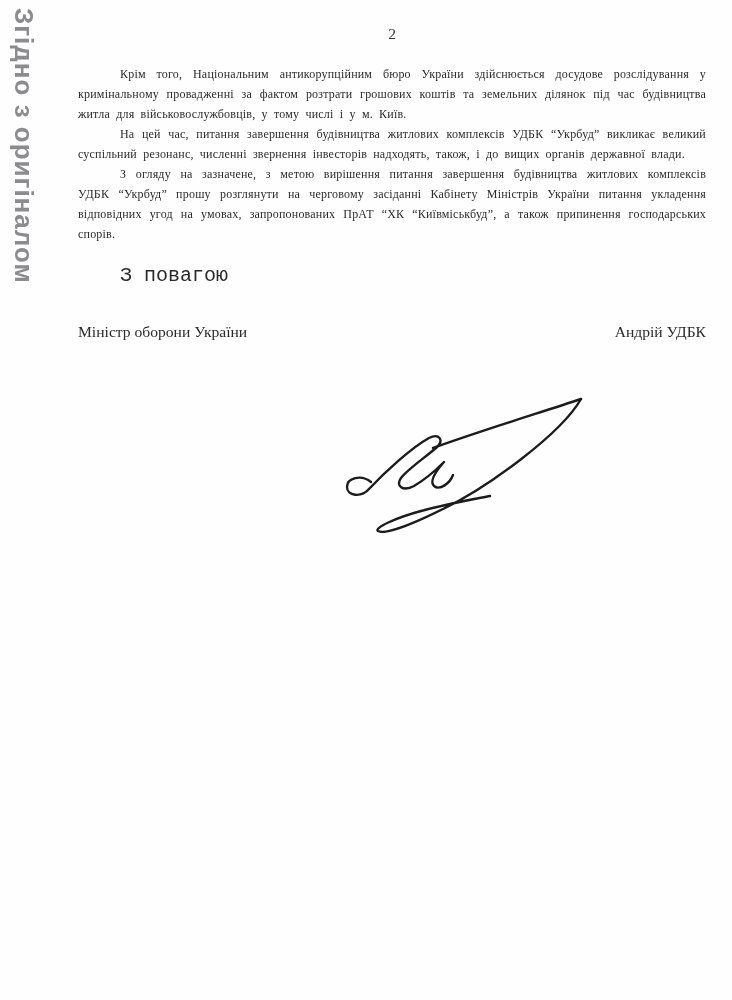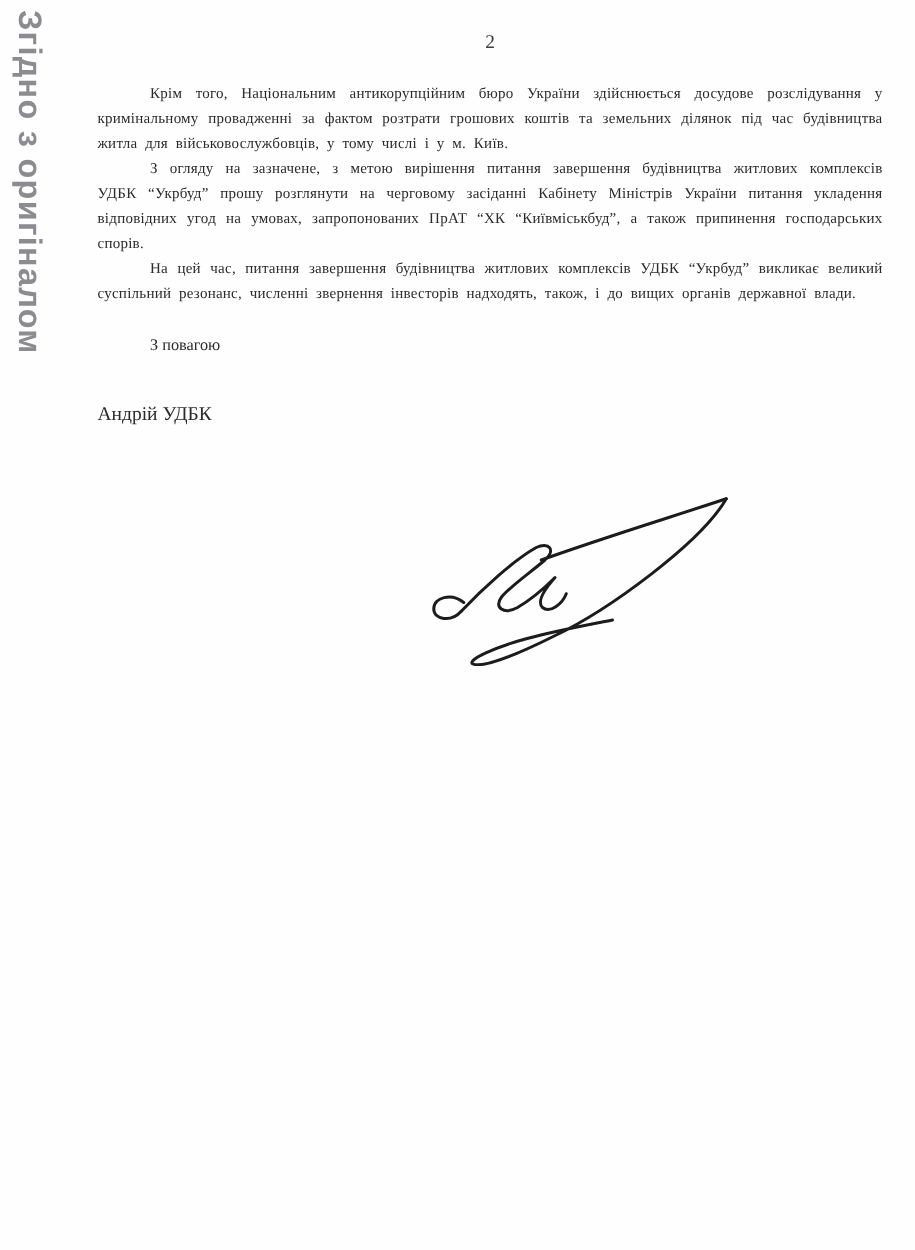--- a/index.html
+++ b/index.html
@@ -49,23 +49,24 @@
     text-indent: 42px;
     font-size: 12px;
     line-height: 20px;
     word-spacing: 3px;
     letter-spacing: 0.2px;
     color: #2b2b2b;
   }
   .closing {
     margin-top: 22px;
     text-indent: 42px;
-    font-size: 13px;
+    font-size: 20px;
     line-height: 20px;
     color: #2b2b2b;
+    font-family: Liberation Mono, monospace;
   }
   .sign-row {
     position: relative;
     margin-top: 36px;
     display: flex;
     justify-content: space-between;
     font-size: 15.6px;
     line-height: 20px;
     color: #2b2b2b;
   }
@@ -88,27 +89,28 @@
 <div class="sheet">
 
   <div class="stamp">Згідно з оригіналом</div>
 
   <div class="content">
 
     <div class="page-num">2</div>
 
     <div class="body-text">
       <p>Крім того, Національним антикорупційним бюро України здійснюється досудове розслідування у кримінальному провадженні за фактом розтрати грошових коштів та земельних ділянок під час будівництва житла для військовослужбовців, у тому числі і у м. Київ.</p>
+      <p>На цей час, питання завершення будівництва житлових комплексів УДБК “Укрбуд” викликає великий суспільний резонанс, численні звернення інвесторів надходять, також, і до вищих органів державної влади.</p>
       <p>З огляду на зазначене, з метою вирішення питання завершення будівництва житлових комплексів УДБК “Укрбуд” прошу розглянути на черговому засіданні Кабінету Міністрів України питання укладення відповідних угод на умовах, запропонованих ПрАТ “ХК “Київміськбуд”, а також припинення господарських спорів.</p>
-      <p>На цей час, питання завершення будівництва житлових комплексів УДБК “Укрбуд” викликає великий суспільний резонанс, численні звернення інвесторів надходять, також, і до вищих органів державної влади.</p>
     </div>
 
     <div class="closing">З повагою</div>
 
     <div class="sign-row">
+      <span>Міністр оборони України</span>
       <span>Андрій УДБК</span>
     </div>
 
   </div>
 
   <div class="signature">
     <svg viewBox="0 0 250 145" xmlns="http://www.w3.org/2000/svg" fill="none" stroke="#1c1c1c" stroke-width="2.4" stroke-linecap="round" stroke-linejoin="round">
       <path d="M 36,94 C 26,86 12,90 12,99 C 12,108 26,110 34,101"></path>
       <path d="M 34,101 C 50,84 76,60 94,50 C 104,45 110,52 101,60 C 88,71 72,82 66,90 C 60,98 68,104 79,98 C 91,91 102,81 109,74 C 101,83 94,93 99,98 C 105,103 115,95 118,87"></path>
       <path d="M 98,60 C 148,42 204,25 246,11"></path>

